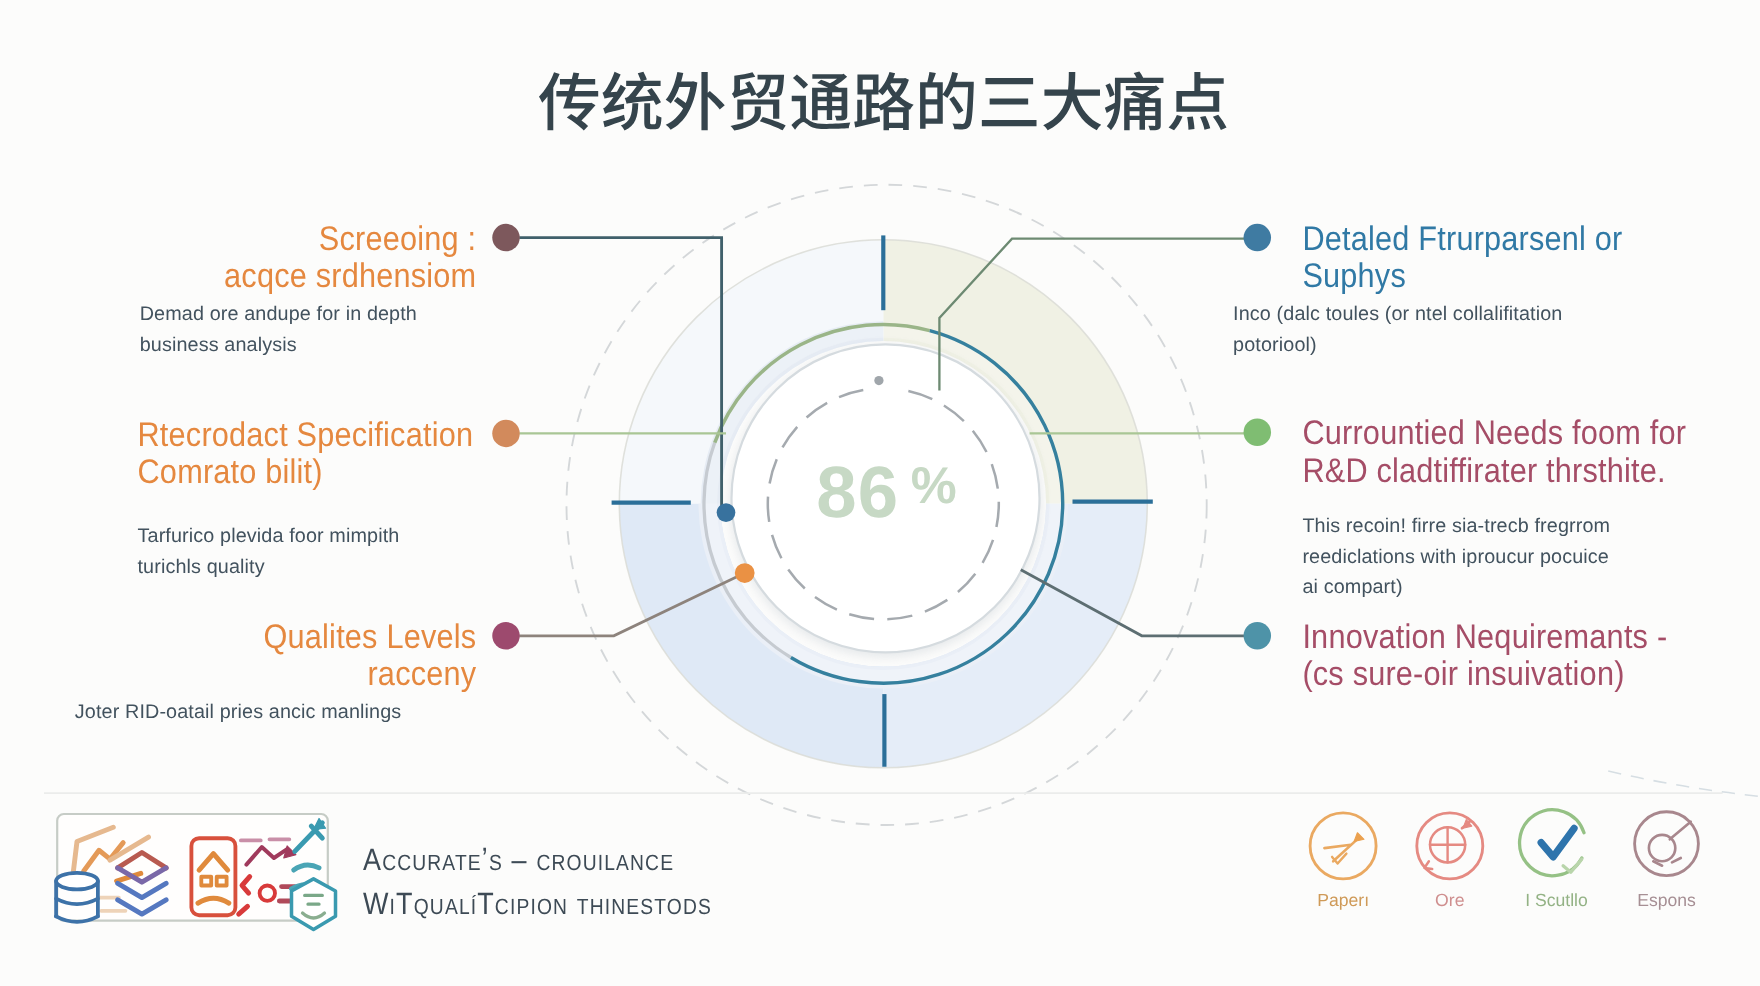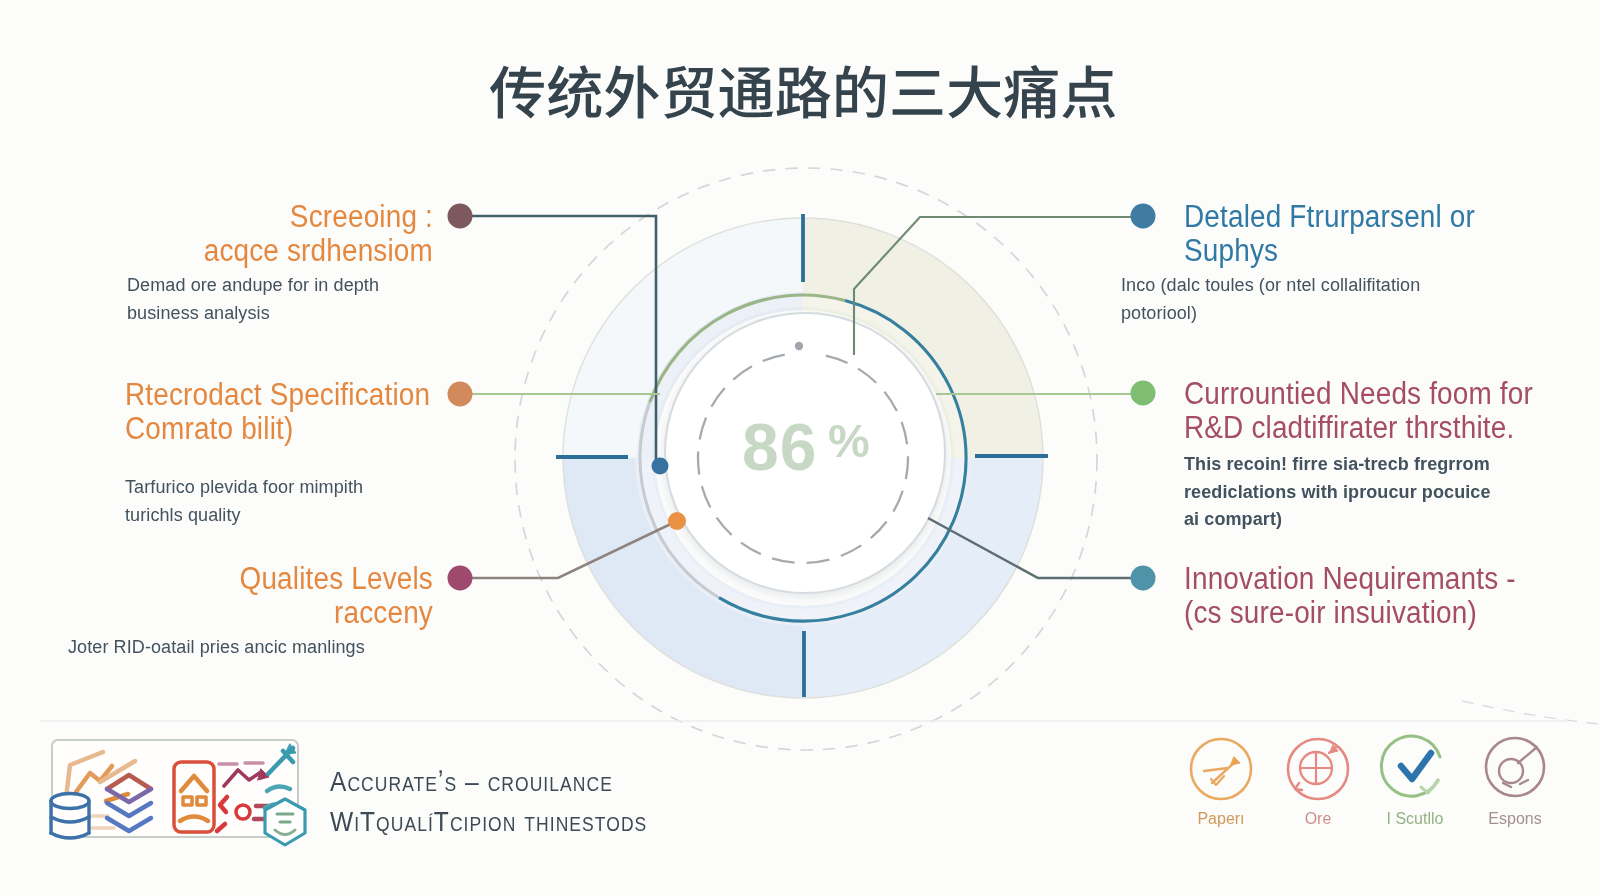--- a/index.html
+++ b/index.html
@@ -135,18 +135,18 @@
 
 <div class="h ho ra" style="left:133px;top:200px;width:300px;">Screeoing :<br>acqce srdhensiom</div>
 <div class="b" style="left:127px;top:272px;">Demad ore andupe for in depth<br>business analysis</div>
 <div class="h ho" style="left:125px;top:378px;">Rtecrodact Specification<br>Comrato bilit)</div>
 <div class="b" style="left:125px;top:458px;margin-top:16px;">Tarfurico plevida foor mimpith<br>turichls quality</div>
 <div class="h ho ra" style="left:133px;top:562px;width:300px;">Qualites Levels<br>racceny</div>
 <div class="b" style="left:68px;top:634px;text-align:right;">Joter RID-oatail pries ancic manlings</div>
 <div class="h hb" style="left:1184px;top:200px;">Detaled Ftrurparsenl or<br>Suphys</div>
 <div class="b" style="left:1121px;top:272px;">Inco (dalc toules (or ntel collalifitation<br>potoriool)</div>
 <div class="h hm" style="left:1184px;top:377px;">Currountied Needs foom for<br>R&amp;D cladtiffirater thrsthite.</div>
-<div class="b" style="left:1184px;top:451px;font-weight:bold;">This recoin! firre sia-trecb fregrrom<br>reediclations with iproucur pocuice<br>ai compart)</div>
+<div class="b" style="left:1184px;top:465px;">This recoin! firre sia-trecb fregrrom<br>reediclations with iproucur pocuice<br>ai compart)</div>
 <div class="h hm" style="left:1184px;top:562px;">Innovation Nequiremants -<br>(cs sure-oir insuivation)</div>
 <div style="position:absolute;left:330px;top:766px;font-size:28px;color:#3d4a55;font-variant:small-caps;letter-spacing:1.2px;transform:scaleX(.875);transform-origin:0 0;">Accurateʼs – crouilance</div>
 <div style="position:absolute;left:330px;top:806px;font-size:28px;color:#3d4a55;font-variant:small-caps;letter-spacing:1.2px;transform:scaleX(.875);transform-origin:0 0;">WiTqualíTcipion thinestods</div>
 
 </div>
 
 </body></html>

